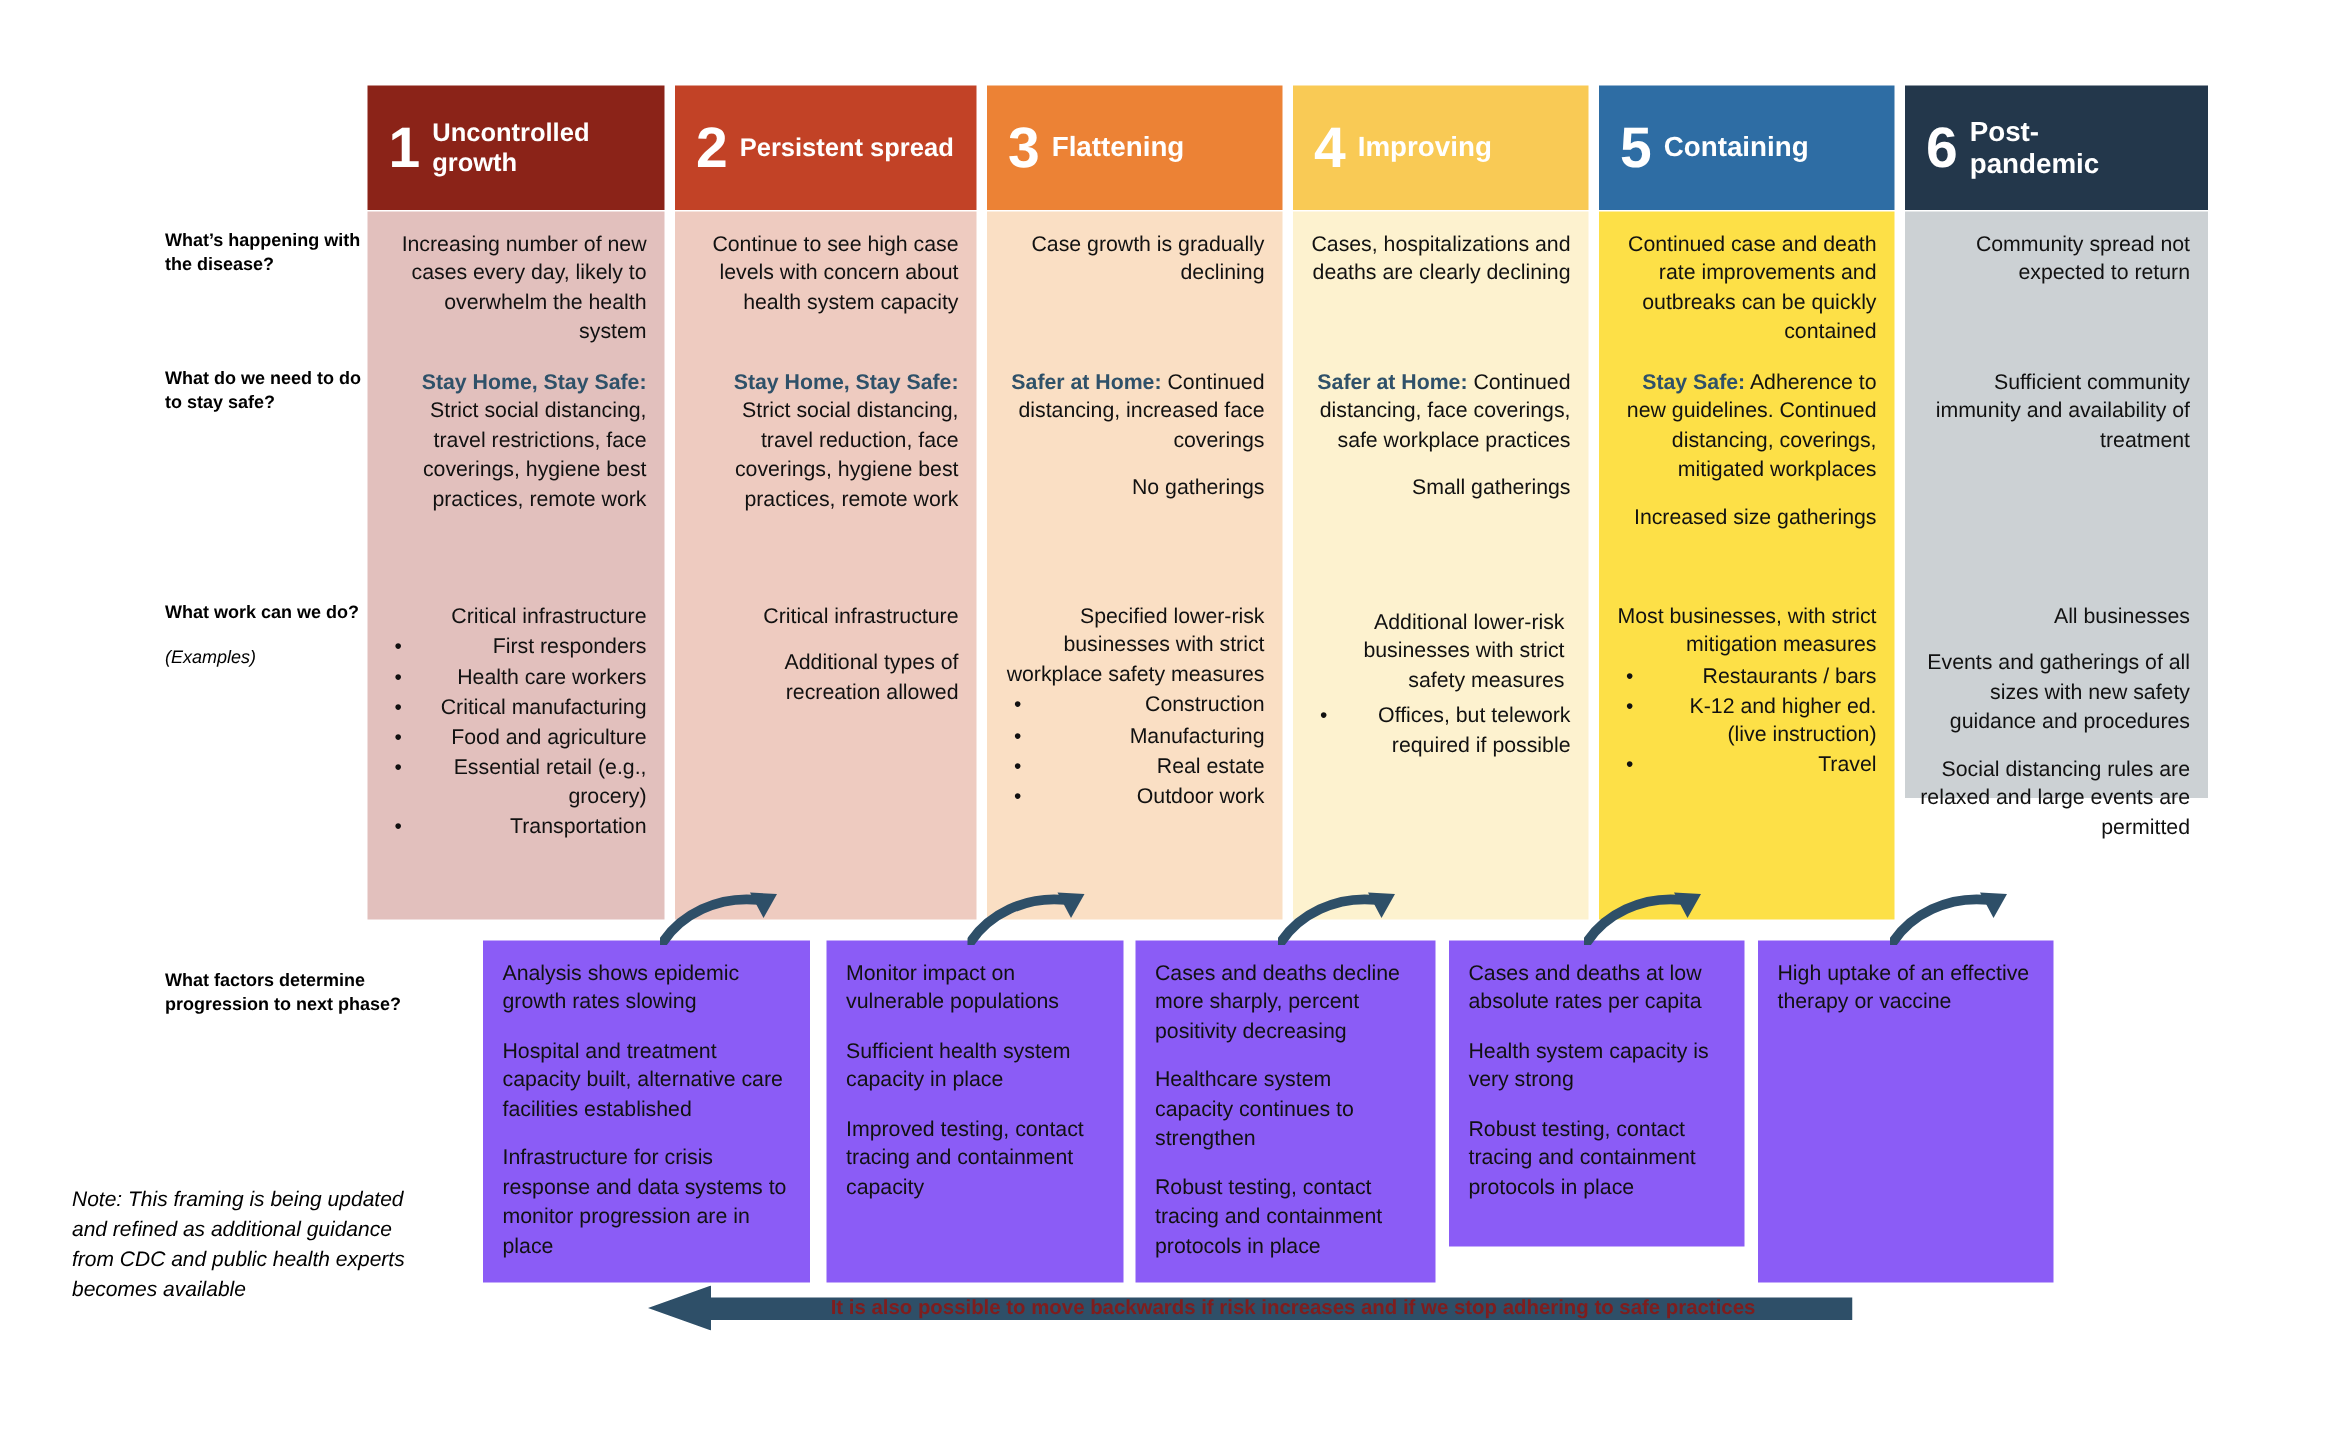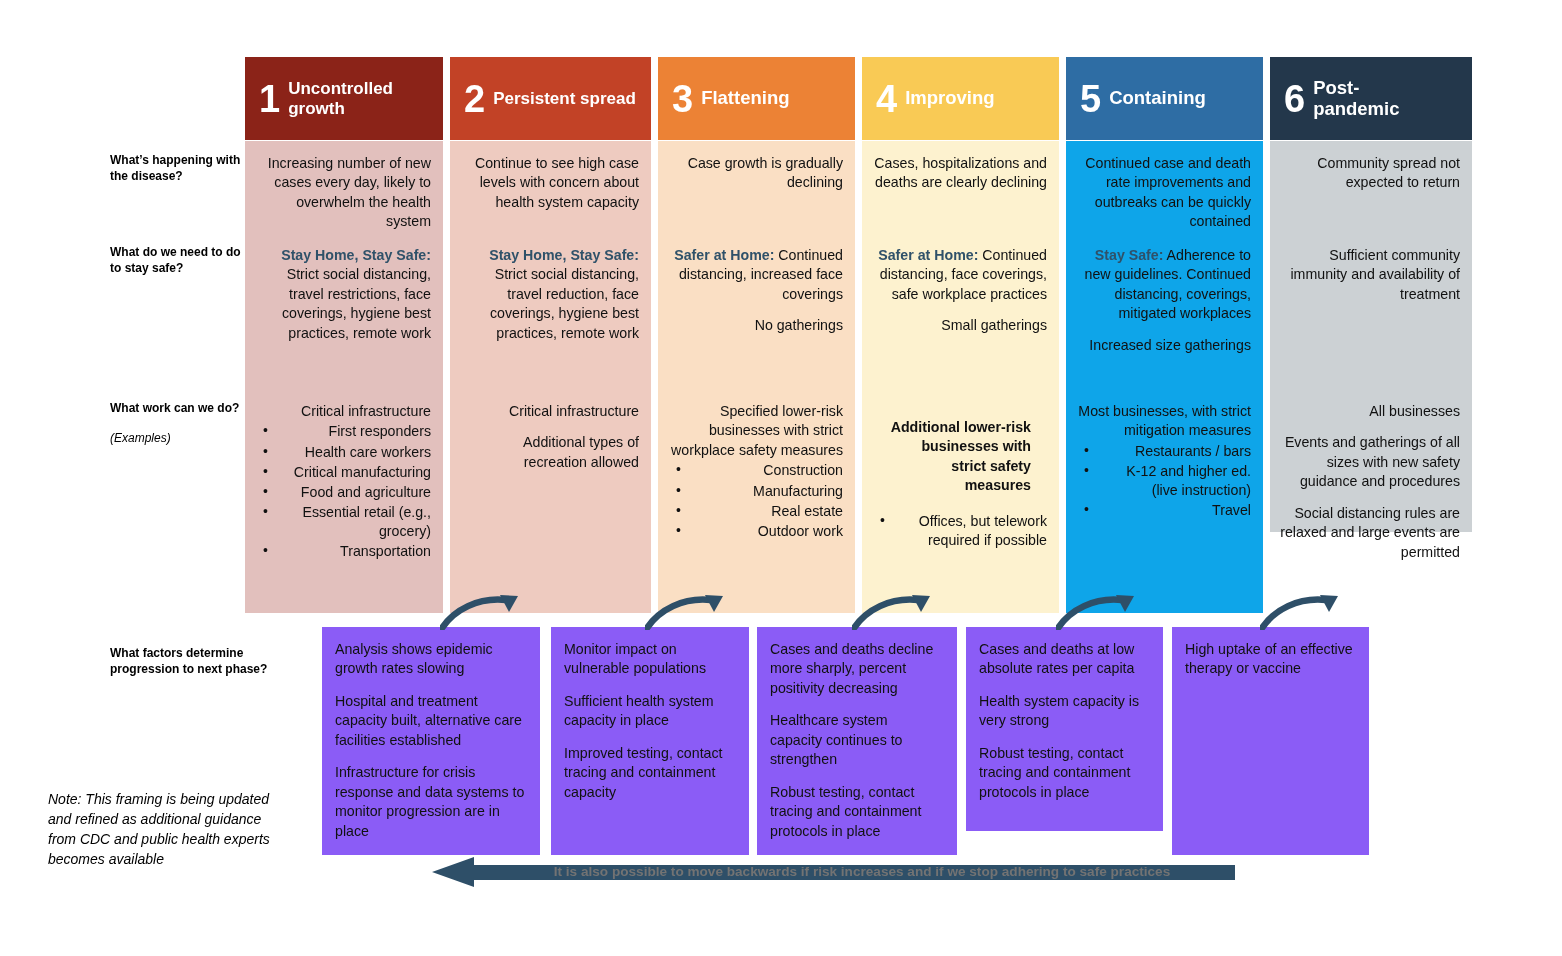--- a/index.html
+++ b/index.html
@@ -118,21 +118,21 @@
     height: 30px;
   }
   #back-banner .txt {
     position: absolute;
     left: 60px;
     top: 0;
     width: 740px;
     height: 30px;
     line-height: 30px;
     text-align: center;
-    color: #737373;
+    color: #7f1d1d;
     font-size: 13.6px;
     font-weight: bold;
   }
 
   
   #note {
     position: absolute;
     left: 48px;
     top: 790px;
     width: 230px;
@@ -217,31 +217,31 @@
         <div class="phase-num">4</div>
         <div class="phase-name">Improving</div>
       </div>
       <div class="phase-body" style="left: 862px; width: 197px; height: 472px; background: rgb(253, 242, 207); padding: 0px;">
         <div class="seg" style="top: 13px;">Cases, hospitalizations and deaths are clearly declining</div>
         <div class="seg" style="top: 105px;">
           <p style="margin: 0px;"><span class="lead">Safer at Home:</span><span> Continued distancing, face coverings, safe workplace practices</span></p>
           <p style="margin: 12px 0px 0px;">Small gatherings</p>
         </div>
         <div class="seg" style="top: 261px;">
-          <p style="margin: 16px; font-weight: bold;">Additional lower-risk businesses with strict safety measures</p>
+          <p style="margin: 4px;">Additional lower-risk businesses with strict safety measures</p>
           <ul class="bul">
             <li>Offices, but telework required if possible</li>
           </ul>
         </div>
       </div>
       <div class="phase-head" style="left: 1066px; width: 197px; background: rgb(46, 109, 164);">
         <div class="phase-num">5</div>
         <div class="phase-name">Containing</div>
       </div>
-      <div class="phase-body" style="left: 1066px; width: 197px; height: 472px; background: #0ea5e9; padding: 18px;">
+      <div class="phase-body" style="left: 1066px; width: 197px; height: 472px; background: #fde047; padding: 18px;">
         <div class="seg" style="top: 13px;">Continued case and death rate improvements and outbreaks can be quickly contained</div>
         <div class="seg" style="top: 105px;">
           <p style="margin: 0px;"><span class="lead">Stay Safe:</span><span> Adherence to new guidelines. Continued distancing, coverings, mitigated workplaces</span></p>
           <p style="margin: 12px 0px 0px;">Increased size gatherings</p>
         </div>
         <div class="seg" style="top: 261px;">
           <p style="margin: 0px;">Most businesses, with strict mitigation measures</p>
           <ul class="bul">
             <li>Restaurants / bars</li>
             <li>K-12 and higher ed. (live instruction)</li>

